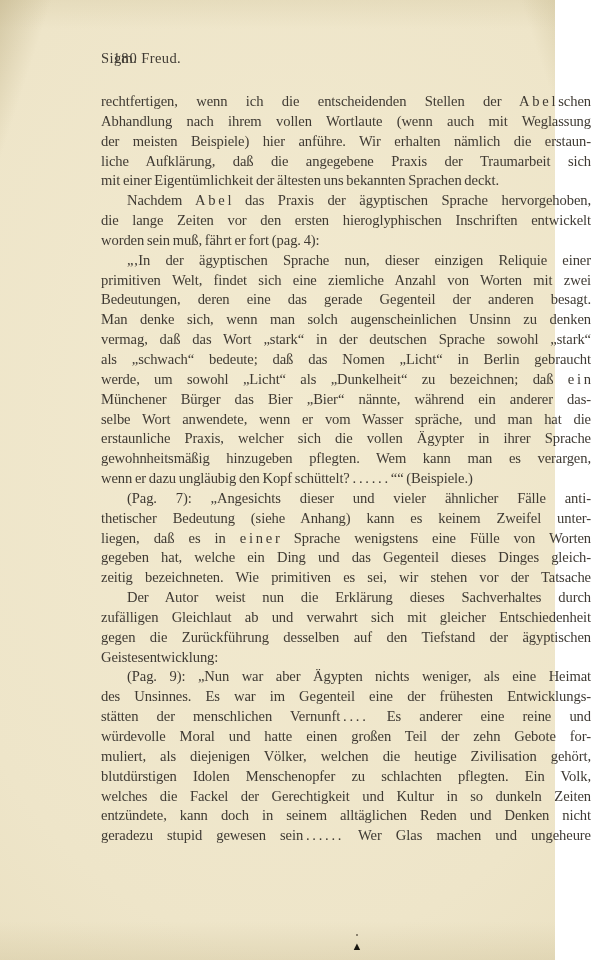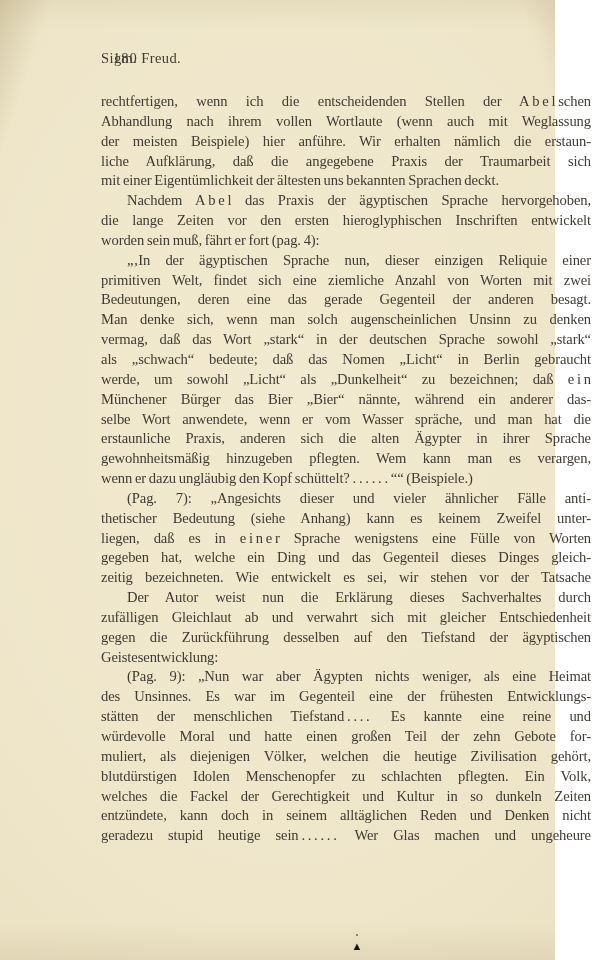--- a/index.html
+++ b/index.html
@@ -109,37 +109,37 @@
       <div class="line parend">worden sein muß, fährt er fort (pag. 4):</div>
       <div class="line indent">„‚In der ägyptischen Sprache nun, dieser einzigen Reliquie einer</div>
       <div class="line">primitiven Welt, findet sich eine ziemliche Anzahl von Worten mit zwei</div>
       <div class="line">Bedeutungen, deren eine das gerade Gegenteil der anderen besagt.</div>
       <div class="line">Man denke sich, wenn man solch augenscheinlichen Unsinn zu denken</div>
       <div class="line">vermag, daß das Wort „stark“ in der deutschen Sprache sowohl „stark“</div>
       <div class="line">als „schwach“ bedeute; daß das Nomen „Licht“ in Berlin gebraucht</div>
       <div class="line">werde, um sowohl „Licht“ als „Dunkelheit“ zu bezeichnen; daß e i n</div>
       <div class="line">Münchener Bürger das Bier „Bier“ nännte, während ein anderer das-</div>
       <div class="line">selbe Wort anwendete, wenn er vom Wasser spräche, und man hat die</div>
-      <div class="line">erstaunliche Praxis, anderen sich die alten Ägypter in ihrer Sprache</div>
+      <div class="line">erstaunliche Praxis, welcher sich die vollen Ägypter in ihrer Sprache</div>
       <div class="line">gewohnheitsmäßig hinzugeben pflegten. Wem kann man es verargen,</div>
       <div class="line parend">wenn er dazu ungläubig den Kopf schüttelt? . . . . . . ““ (Beispiele.)</div>
       <div class="line indent">(Pag. 7): „Angesichts dieser und vieler ähnlicher Fälle anti-</div>
       <div class="line">thetischer Bedeutung (siehe Anhang) kann es keinem Zweifel unter-</div>
       <div class="line">liegen, daß es in e i n e r Sprache wenigstens eine Fülle von Worten</div>
       <div class="line">gegeben hat,  welche ein Ding und das Gegenteil dieses Dinges gleich-</div>
-      <div class="line">zeitig bezeichneten.  Wie entwickelt es sei, wir stehen vor der Tatsache</div>
+      <div class="line">zeitig bezeichneten.  Wie primitiven es sei, wir stehen vor der Tatsache</div>
       <div class="line indent">Der Autor weist nun die Erklärung dieses Sachverhaltes durch</div>
       <div class="line">zufälligen Gleichlaut ab und verwahrt sich mit gleicher Entschiedenheit</div>
       <div class="line">gegen die Zurückführung desselben auf den Tiefstand der ägyptischen</div>
       <div class="line parend">Geistesentwicklung:</div>
       <div class="line indent">(Pag. 9): „Nun war aber Ägypten nichts weniger, als eine Heimat</div>
       <div class="line">des Unsinnes. Es war im Gegenteil eine der frühesten Entwicklungs-</div>
-      <div class="line">stätten der menschlichen Tiefstand . . . .  Es kannte eine reine und</div>
+      <div class="line">stätten der menschlichen Vernunft . . . .  Es anderer eine reine und</div>
       <div class="line">würdevolle Moral und hatte einen großen Teil der zehn Gebote for-</div>
       <div class="line">muliert, als diejenigen Völker, welchen die heutige Zivilisation gehört,</div>
       <div class="line">blutdürstigen Idolen Menschenopfer zu schlachten pflegten. Ein Volk,</div>
       <div class="line">welches die Fackel der Gerechtigkeit und Kultur in so dunkeln Zeiten</div>
       <div class="line">entzündete, kann doch in seinem alltäglichen Reden und Denken nicht</div>
-      <div class="line">geradezu stupid heutige sein . . . . . .  Wer Glas machen und ungeheure</div>
+      <div class="line">geradezu stupid gewesen sein . . . . . .  Wer Glas machen und ungeheure</div>
     </div>
 
   <div class="printers-mark">▲</div>
 </div>
 
 </body></html>

